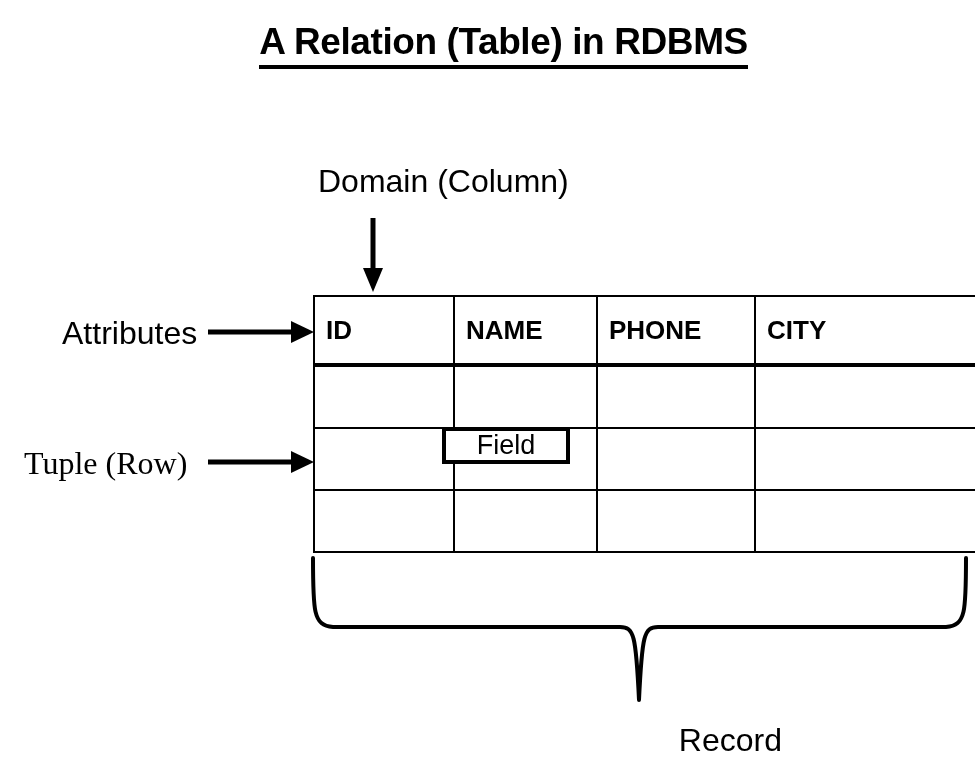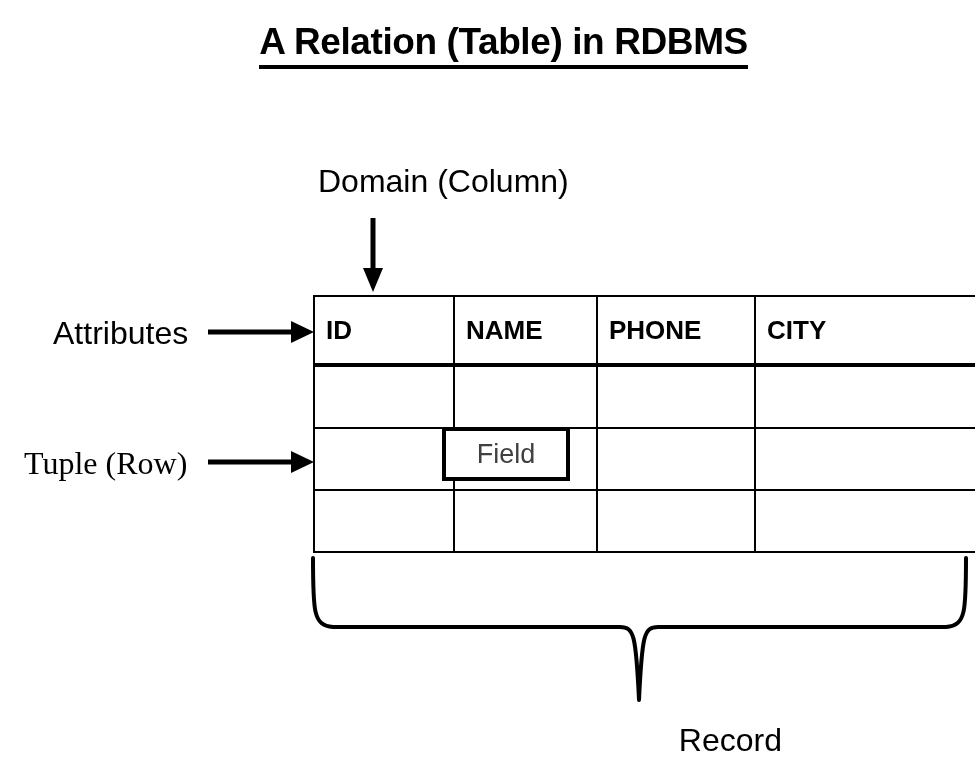--- a/index.html
+++ b/index.html
@@ -44,21 +44,21 @@
 
   
   .label {
     position: absolute;
     font-size: 32px;
     line-height: 1.15;
     white-space: nowrap;
     color: #000;
   }
   .label-domain { left: 318px; top: 163px; }
-  .label-attributes { left: 53px; top: 315px; }
+  .label-attributes { left: 62px; top: 315px; }
   .label-tuple { left: 24px; top: 445px; font-family: Liberation Serif, serif; }
   .label-record { left: 0; top: 722px; width: 782px; text-align: right; }
 
   
   .rel-table {
     position: absolute;
     left: 313px;
     top: 295px;
     width: 641px;
     height: 246px;
@@ -89,30 +89,30 @@
   .col-name  { width: 130px; }
   .col-phone { width: 145px; }
   .col-city  { width: 239px; }
 
   
   .field-box {
     position: absolute;
     left: 442px;
     top: 427px;
     width: 128px;
-    height: 54px;
+    height: 37px;
     box-sizing: border-box;
     border: 4px solid #000;
     background: #fff;
     display: flex;
     align-items: center;
     justify-content: center;
     font-size: 27px;
     line-height: 1;
-    color: #404040;
+    color: #000000;
   }
 
   
   .overlay {
     position: absolute;
     left: 0;
     top: 0;
     width: 975px;
     height: 768px;
     pointer-events: none;

